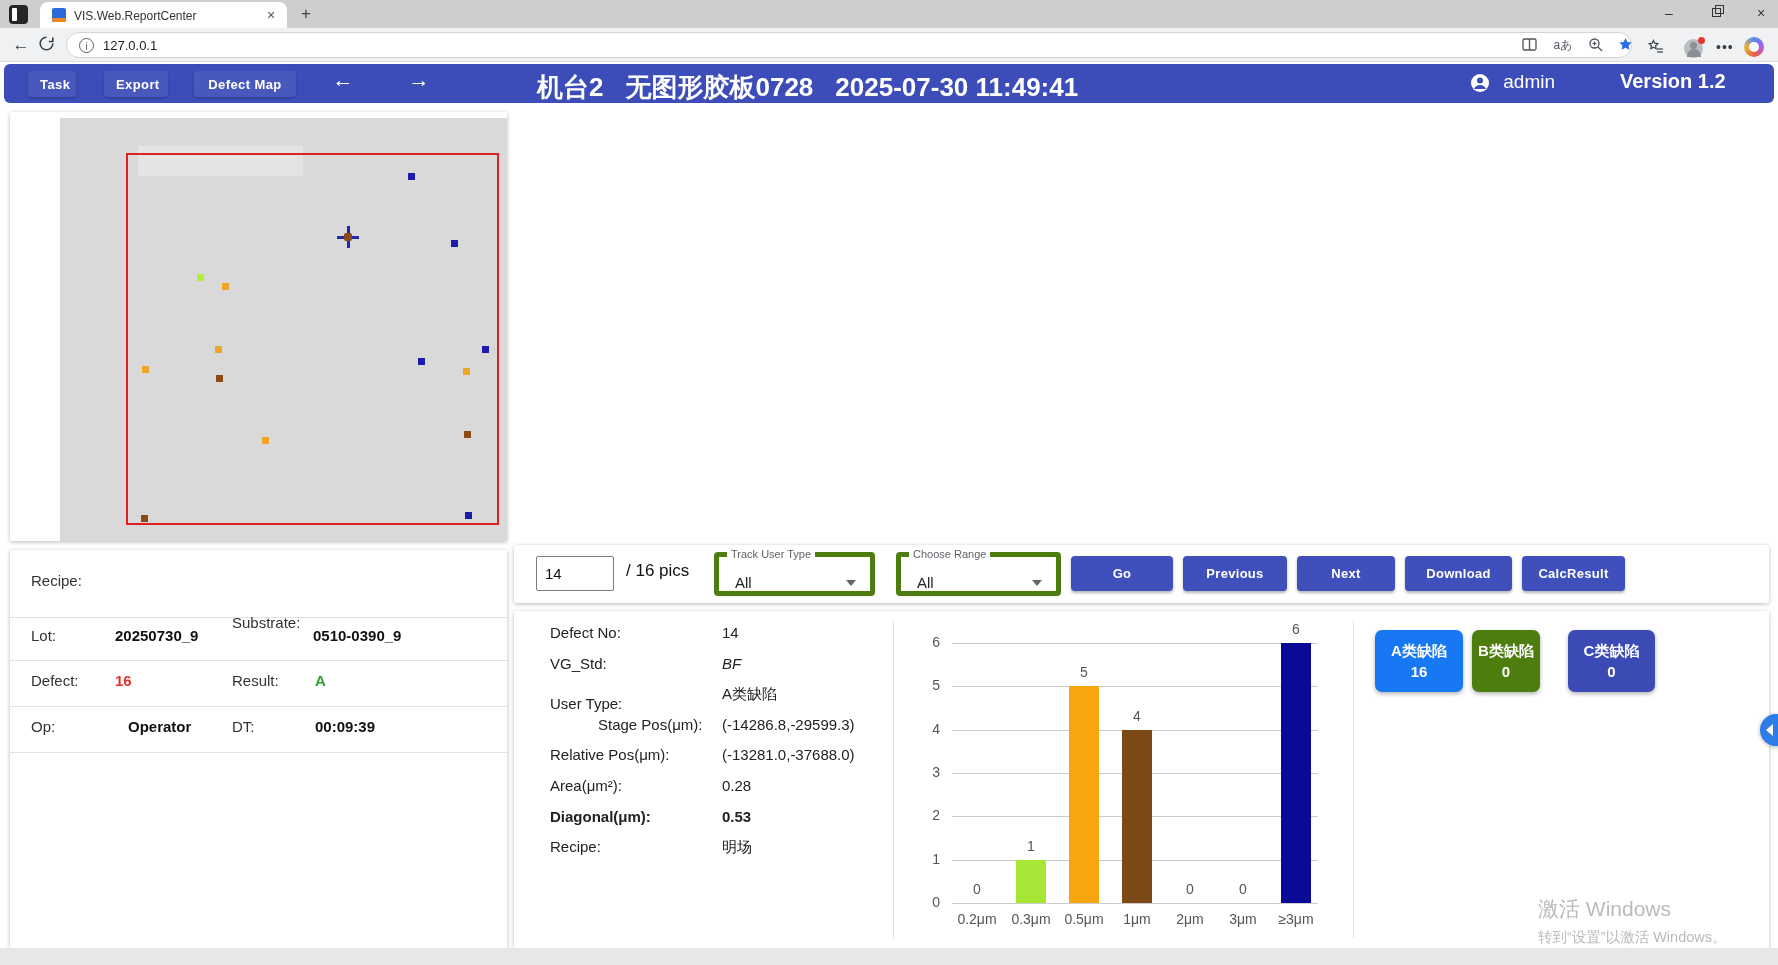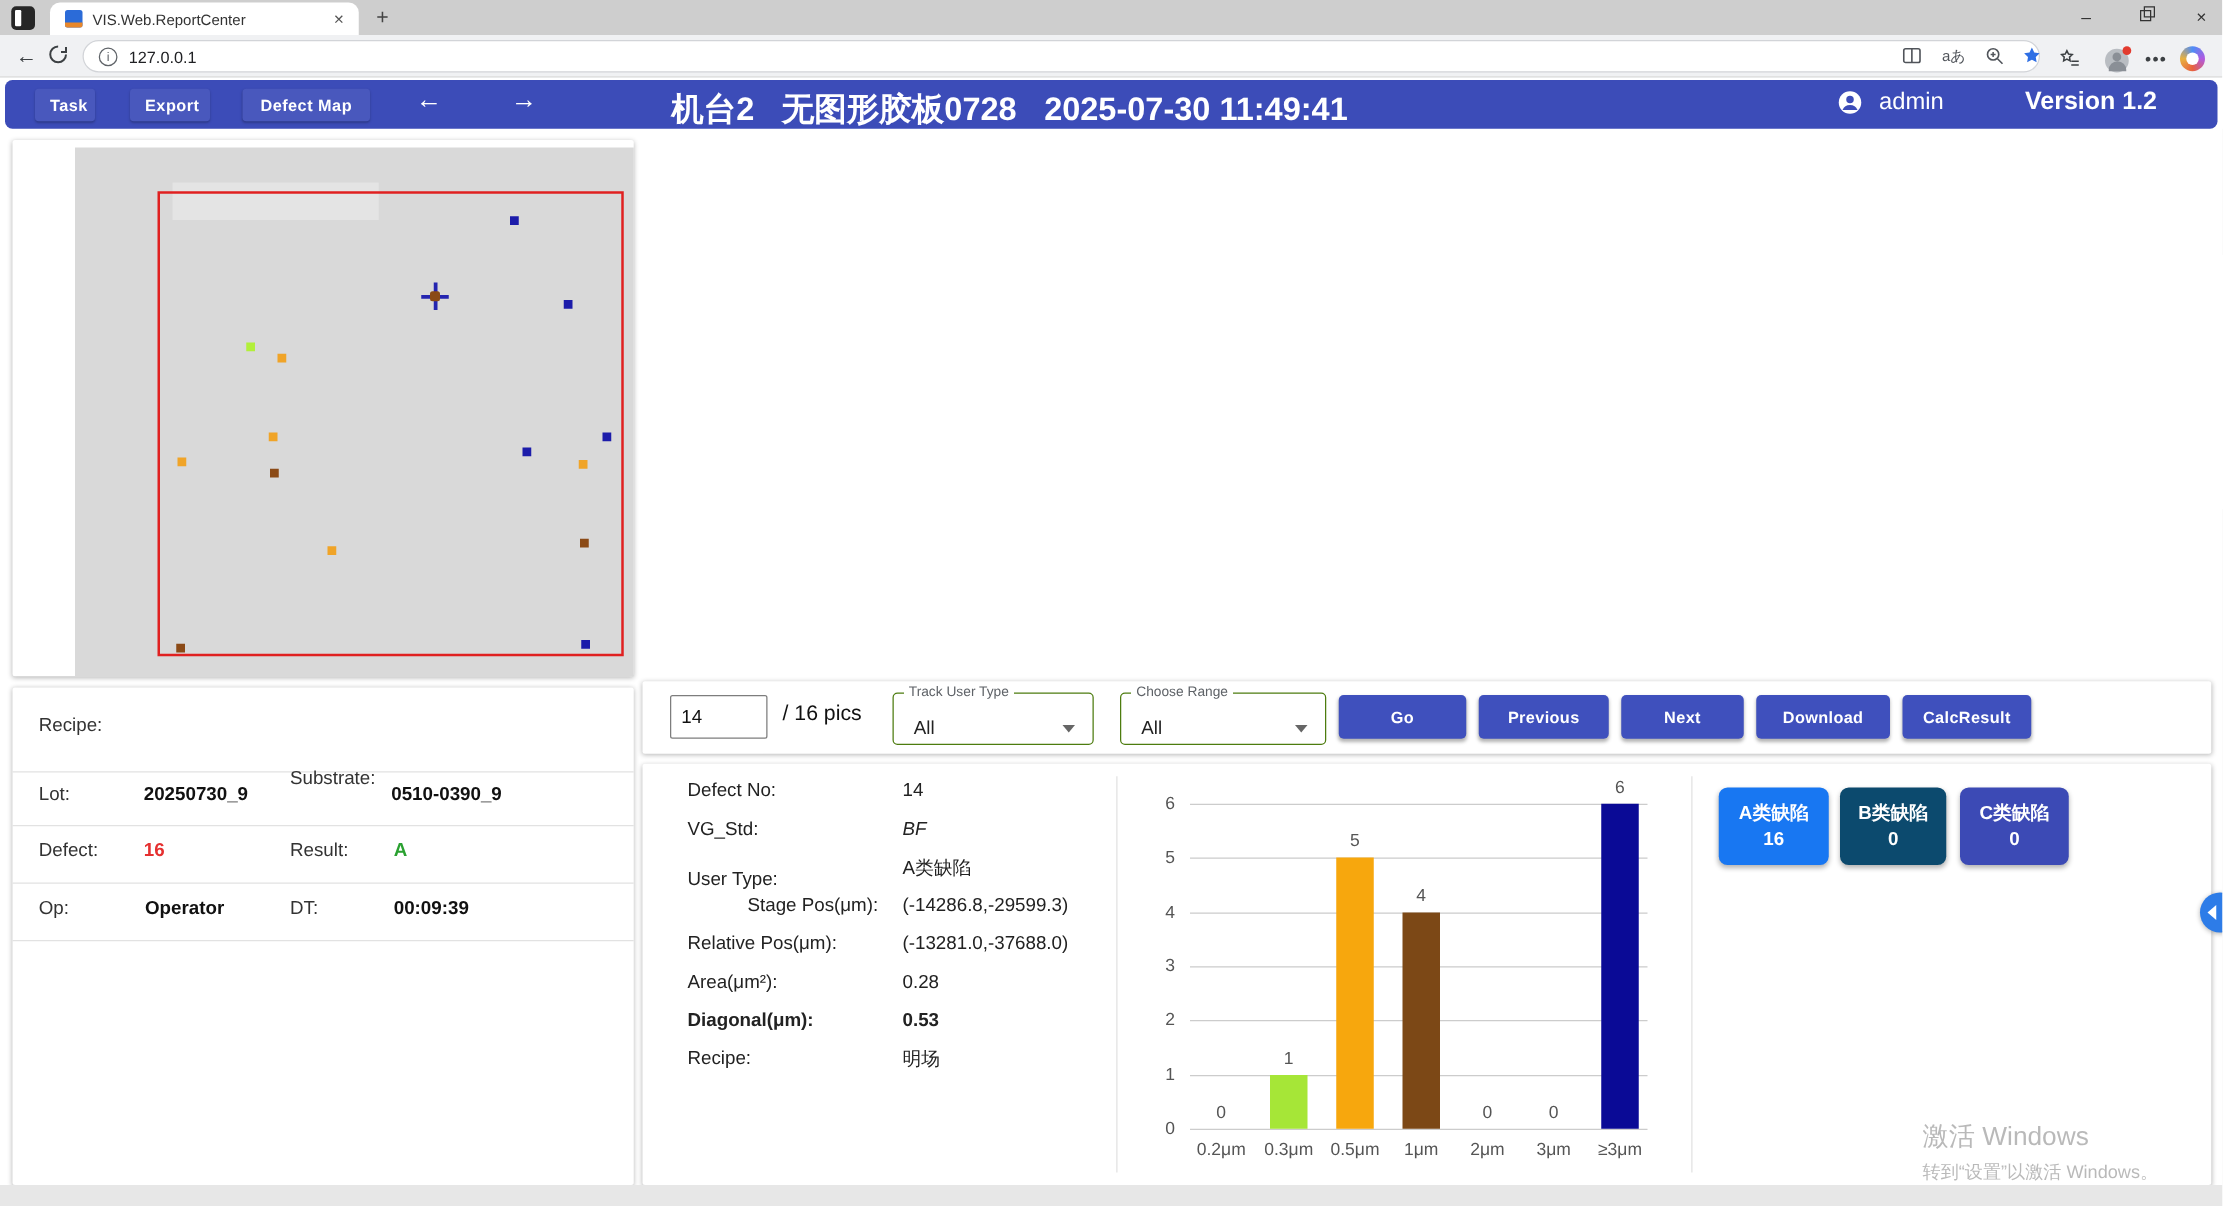--- a/index.html
+++ b/index.html
@@ -97,21 +97,21 @@
      background:repeating-linear-gradient(178deg, #9c9c9c 0 5px, #8d8d8d 5px 9px, #a7a7a7 9px 16px, #939393 16px 22px); }
   #bf-review-dot { position:absolute; left:140px; top:74px; width:11px; height:9px; background:#3a3a3a; border-radius:50%; box-shadow:0 0 4px 2px rgba(58,58,58,0.6); }
   #df-img { position:absolute; left:0; top:3px; width:306px; height:333px; background:#060606; }
   #df-spot { position:absolute; left:158px; top:177px; width:16px; height:14px; border-radius:50%;
      background:radial-gradient(circle, #ffffff 0 3px, #cfcfcf 6px, rgba(120,120,120,0.4) 10px, transparent 12px); }
   #df-red-sq { position:absolute; left:147px; top:166px; width:42px; height:40px; border:2px solid #e02020; }
 
   
   #page-input { position:absolute; left:22px; top:11px; width:78px; height:35px; border:1.5px solid #7d7d7d; border-radius:2px; font-size:15px; padding-left:8px; font-family:inherit; color:#111; background:#fff; }
   #pics-total { position:absolute; left:112px; top:16px; font-size:17px; color:#111; }
-  .ctl-fieldset { position:absolute; top:3px; height:48px; border:1px solid #4d7c0f; border-radius:4px; }
+  .ctl-fieldset { position:absolute; top:3px; height:48px; border:5px solid #4d7c0f; border-radius:4px; }
   .ctl-fieldset legend { margin-left:8px; padding:0 4px; font-size:11px; color:#5f6368; }
   .ctl-fieldset .val { position:absolute; left:16px; top:14px; font-size:15px; color:#222; }
   #fs-track { left:200px; width:161px; } #fs-range { left:382px; width:165px; }
   .actbtn { position:absolute; top:11px; height:35px; background:#3f50bd; color:#fff; border:none; border-radius:4px;
      font-weight:bold; font-size:13px; letter-spacing:.3px; box-shadow:0 2px 3px rgba(0,0,0,0.3); font-family:inherit; }
 
   
   .vdiv { position:absolute; top:10px; height:317px; width:1px; background:#e2e2e2; }
   .drow-label { position:absolute; left:36px; font-size:15px; color:#222; width:170px; }
   .drow-value { position:absolute; left:208px; font-size:15px; color:#222; }
@@ -253,21 +253,21 @@
     <div class="info-value" style="left:105px;top:77px;">20250730_9</div>
     <div class="info-label" style="left:222px;top:64px;">Substrate:</div>
     <div class="info-value" style="left:303px;top:77px;">0510-0390_9</div>
     <div class="hdiv" style="top:110px;"></div>
     <div class="info-label" style="left:21px;top:122px;">Defect:</div>
     <div class="info-value" id="defect-count" style="left: 105px; top: 122px; color: rgb(229, 48, 48);">16</div>
     <div class="info-label" style="left:222px;top:122px;">Result:</div>
     <div class="info-value" id="result-grade" style="left: 305px; top: 122px; color: rgb(42, 161, 49);">A</div>
     <div class="hdiv" style="top:156px;"></div>
     <div class="info-label" style="left:21px;top:168px;">Op:</div>
-    <div class="info-value" style="left:106px;top:168px;">Operator</div>
+    <div class="info-value" style="left:118px;top:168px;">Operator</div>
     <div class="info-label" style="left:222px;top:168px;">DT:</div>
     <div class="info-value" style="left:305px;top:168px;">00:09:39</div>
     <div class="hdiv" style="top:202px;"></div>
   </div>
 
 
   <div id="controls-card" class="card">
     <input id="page-input" value="14" style="">
     <div id="pics-total">/ 16 pics</div>
     <fieldset id="fs-track" class="ctl-fieldset">
@@ -336,21 +336,21 @@
         <div class="chart-bar" style="left: 767px; top: 32px; height: 260px; background: rgb(10, 10, 150);"></div>
         <div class="chart-vlab" style="left: 752px; top: 10px;">6</div>
         <div class="chart-clab" style="left: 751px;">≥3μm</div>
       </div>
     <div class="vdiv" style="left:839px;"></div>
     <div id="class-buttons">
         <button class="classbtn" style="left: 861px; width: 88px; background: rgb(24, 119, 242);">
           <div>A类缺陷</div>
           <div>16</div>
         </button>
-        <button class="classbtn" style="left: 958px; width: 85px; background: #0c4a6e;">
+        <button class="classbtn" style="left: 958px; width: 68px; background: #4d7c0f;">
           <div>B类缺陷</div>
           <div>0</div>
         </button>
         <button class="classbtn" style="left: 1054px; width: 87px; background: rgb(60, 74, 181);">
           <div>C类缺陷</div>
           <div>0</div>
         </button>
       </div>
   </div>
 

